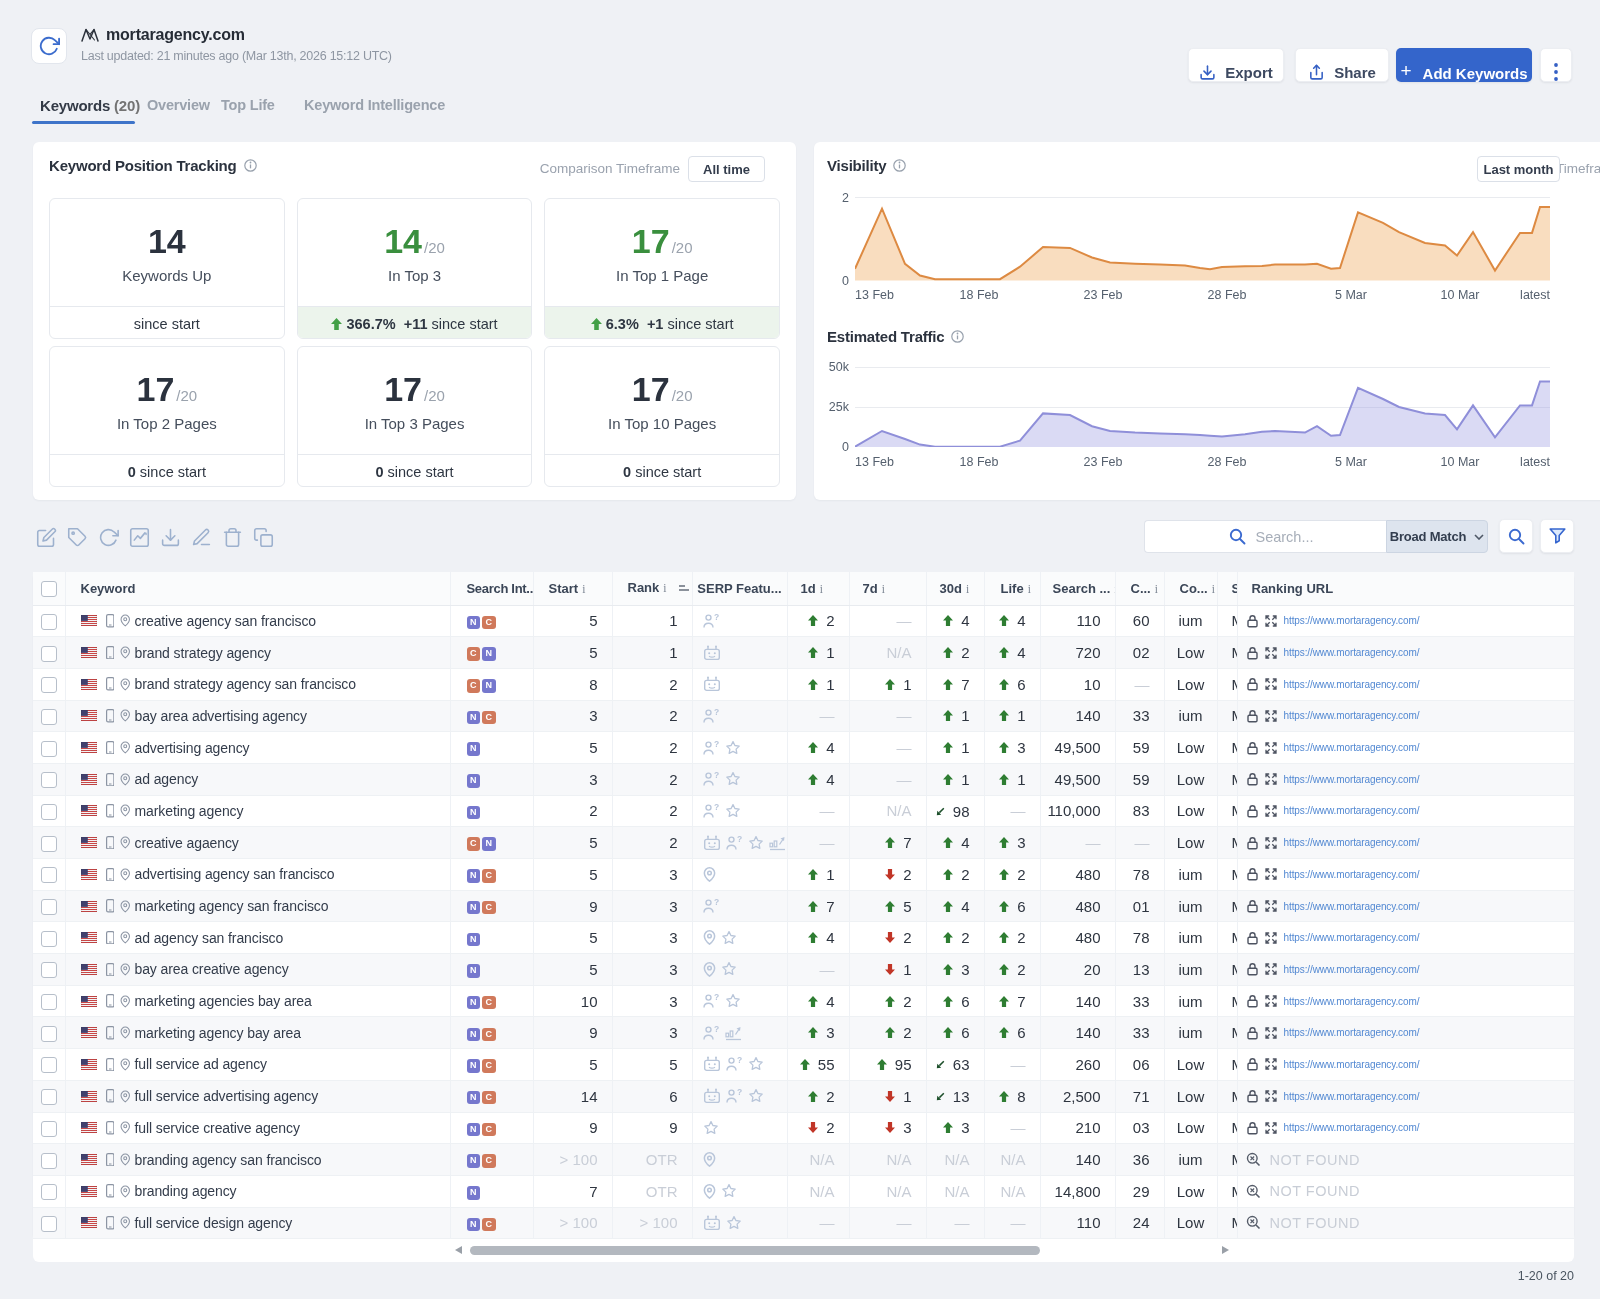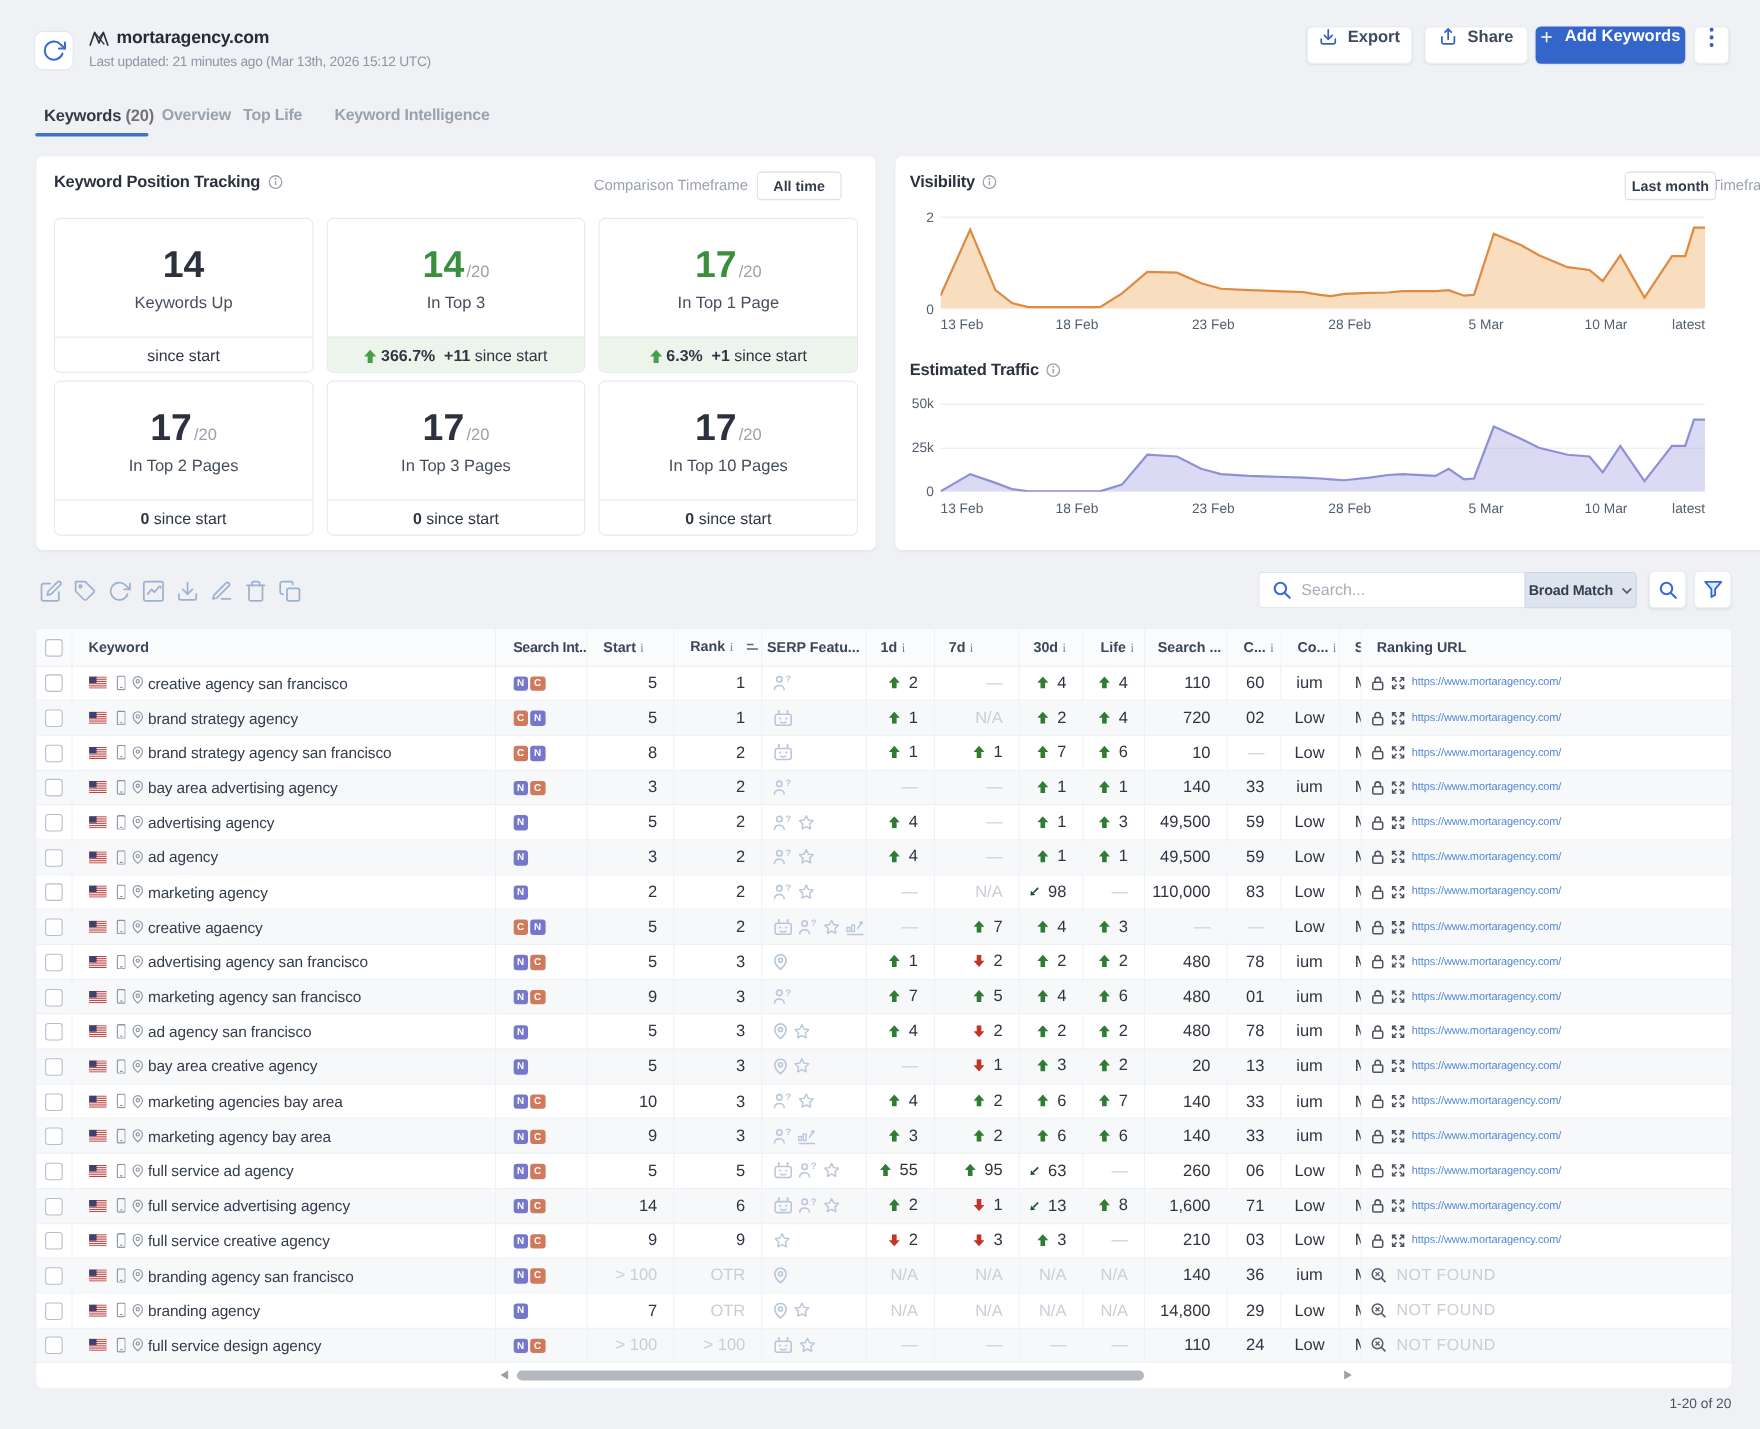--- a/index.html
+++ b/index.html
@@ -2,21 +2,21 @@
 <html><head><meta charset="utf-8"><style>
 * { margin:0; padding:0; box-sizing:border-box; }
 html,body { width:1600px; height:1299px; background:#eff1f5; font-family:"Liberation Sans",sans-serif; }
 #page { position:relative; width:1600px; height:1299px; overflow:hidden; }
 .abs { position:absolute; }
 
 
 .refbox { position:absolute; left:31px; top:28px; width:36px; height:36px; background:#fff; border:1px solid #e2e6ed; border-radius:8px; display:flex; align-items:center; justify-content:center; }
 .title { position:absolute; left:81px; top:26px; font-size:16px; font-weight:bold; color:#262c36; letter-spacing:-0.2px; display:flex; align-items:center; gap:6px; }
 .subtitle { position:absolute; left:81px; top:49px; font-size:12.5px; color:#8e96a2; letter-spacing:-0.25px; }
-.hbtn { position:absolute; top:24px; height:34px; background:#fff; border-radius:5px; box-shadow:0 1px 2px rgba(40,50,70,0.08); border:1px solid #eceef2; display:flex; align-items:flex-start; justify-content:center; gap:9px; font-size:15px; font-weight:bold; color:#3d4961; }
+.hbtn { position:absolute; top:48px; height:34px; background:#fff; border-radius:5px; box-shadow:0 1px 2px rgba(40,50,70,0.08); border:1px solid #eceef2; display:flex; align-items:flex-end; justify-content:center; gap:9px; font-size:15px; font-weight:bold; color:#3d4961; }
 .hbtn.blue { background:#3465cb; color:#fff; border:none; }
 
 
 .tab { position:absolute; top:97px; font-size:14.5px; color:#9aa2ad; font-weight:bold; letter-spacing:-0.2px; }
 .tab.active { color:#333a46; font-size:15px; }
 .tab .cnt { color:#737373; }
 .tabline { position:absolute; left:32px; top:121px; width:103px; height:3px; background:#3e74c9; border-radius:2px; }
 
 
 .card { position:absolute; background:#fff; border-radius:6px; box-shadow:0 1px 2px rgba(40,50,70,0.05); }
@@ -36,21 +36,21 @@
 .sfoot.green { background:#ecf4ec; }
 .sfoot b { font-weight:bold; }
 
 
 .xlab { position:absolute; font-size:12.5px; color:#55606e; white-space:nowrap; }
 .ylab { position:absolute; font-size:12.5px; color:#55606e; text-align:right; width:30px; }
 .gline { position:absolute; height:1px; background:#e9ebef; }
 
 
 .tool { position:absolute; top:527px; }
-.searchbox { position:absolute; left:1144px; top:520px; width:242px; height:33px; background:#fff; border:1px solid #dfe3ea; border-right:none; border-radius:4px 0 0 4px; display:flex; align-items:center; padding-left:12px; gap:9px; }
+.searchbox { position:absolute; left:1144px; top:520px; width:242px; height:33px; background:#fff; border:1px solid #dfe3ea; border-right:none; border-radius:4px 0 0 4px; display:flex; align-items:center; padding-left:12px; gap:9px;justify-content:center; }
 .sb-ph { font-size:14.5px; color:#a7aeb9; }
 .broadmatch { position:absolute; left:1386px; top:520px; width:102px; height:33px; background:#dde4ee; border:1px solid #ccd5e2; border-radius:0 4px 4px 0; display:flex; align-items:center; justify-content:center; gap:8px; font-size:13px; font-weight:bold; color:#333e4f; letter-spacing:-0.2px; }
 .sqbtn { position:absolute; top:519px; width:34px; height:34px; background:#fff; border-radius:5px; box-shadow:0 1px 2px rgba(40,50,70,0.08); border:1px solid #eceef2; display:flex; align-items:center; justify-content:center; }
 
 
 .tcard { position:absolute; left:33px; top:572px; width:1541px; background:#fff; border-radius:6px; box-shadow:0 1px 2px rgba(40,50,70,0.05); }
 table { border-collapse:collapse; table-layout:fixed; width:1541px; }
 th, td { border-right:1px solid #eef1f5; overflow:hidden; white-space:nowrap; }
 th:last-child, td:last-child { border-right:none; }
 thead th { height:33px; background:#fafbfc; border-bottom:1px solid #e8ebef; font-size:13px; font-weight:bold; color:#3b4657; text-align:left; }
@@ -1655,21 +1655,21 @@
                   <path d="M0.8 8.2L1.3 3.8L5.2 7.7Z" fill="#1c4f2a"></path>
                 </svg>
                 <span class="cn">13</span>
               </span></td>
 <td class="c-num"><span class="cw">
                 <svg width="10" height="11" viewBox="0 0 10 11">
                   <path d="M5 0L10 5.6H7.1V11H2.9V5.6H0Z" fill="#2e7d32"></path>
                 </svg>
                 <span class="cn">8</span>
               </span></td>
-<td class="c-num"><span class="val">1,600</span></td>
+<td class="c-num"><span class="val">2,500</span></td>
 <td class="c-num"><span class="val">71</span></td>
 <td class="c-co"><span class="val">Low</span></td>
 <td class="c-s"><span class="val">M</span></td>
 <td class="c-url">
               <span class="urlw">
                 <svg width="13" height="14" viewBox="0 0 13 14" style="flex:none">
                   <rect x="2" y="6.2" width="9" height="6.6" rx="1.2" fill="none" stroke="#4d5361" stroke-width="1.4"></rect>
                   <path d="M4 6.2V4.3a2.5 2.5 0 0 1 5 0v1.9" fill="none" stroke="#4d5361" stroke-width="1.4"></path>
                 </svg>
                 <svg width="14" height="14" viewBox="0 0 14 14" style="flex:none">

